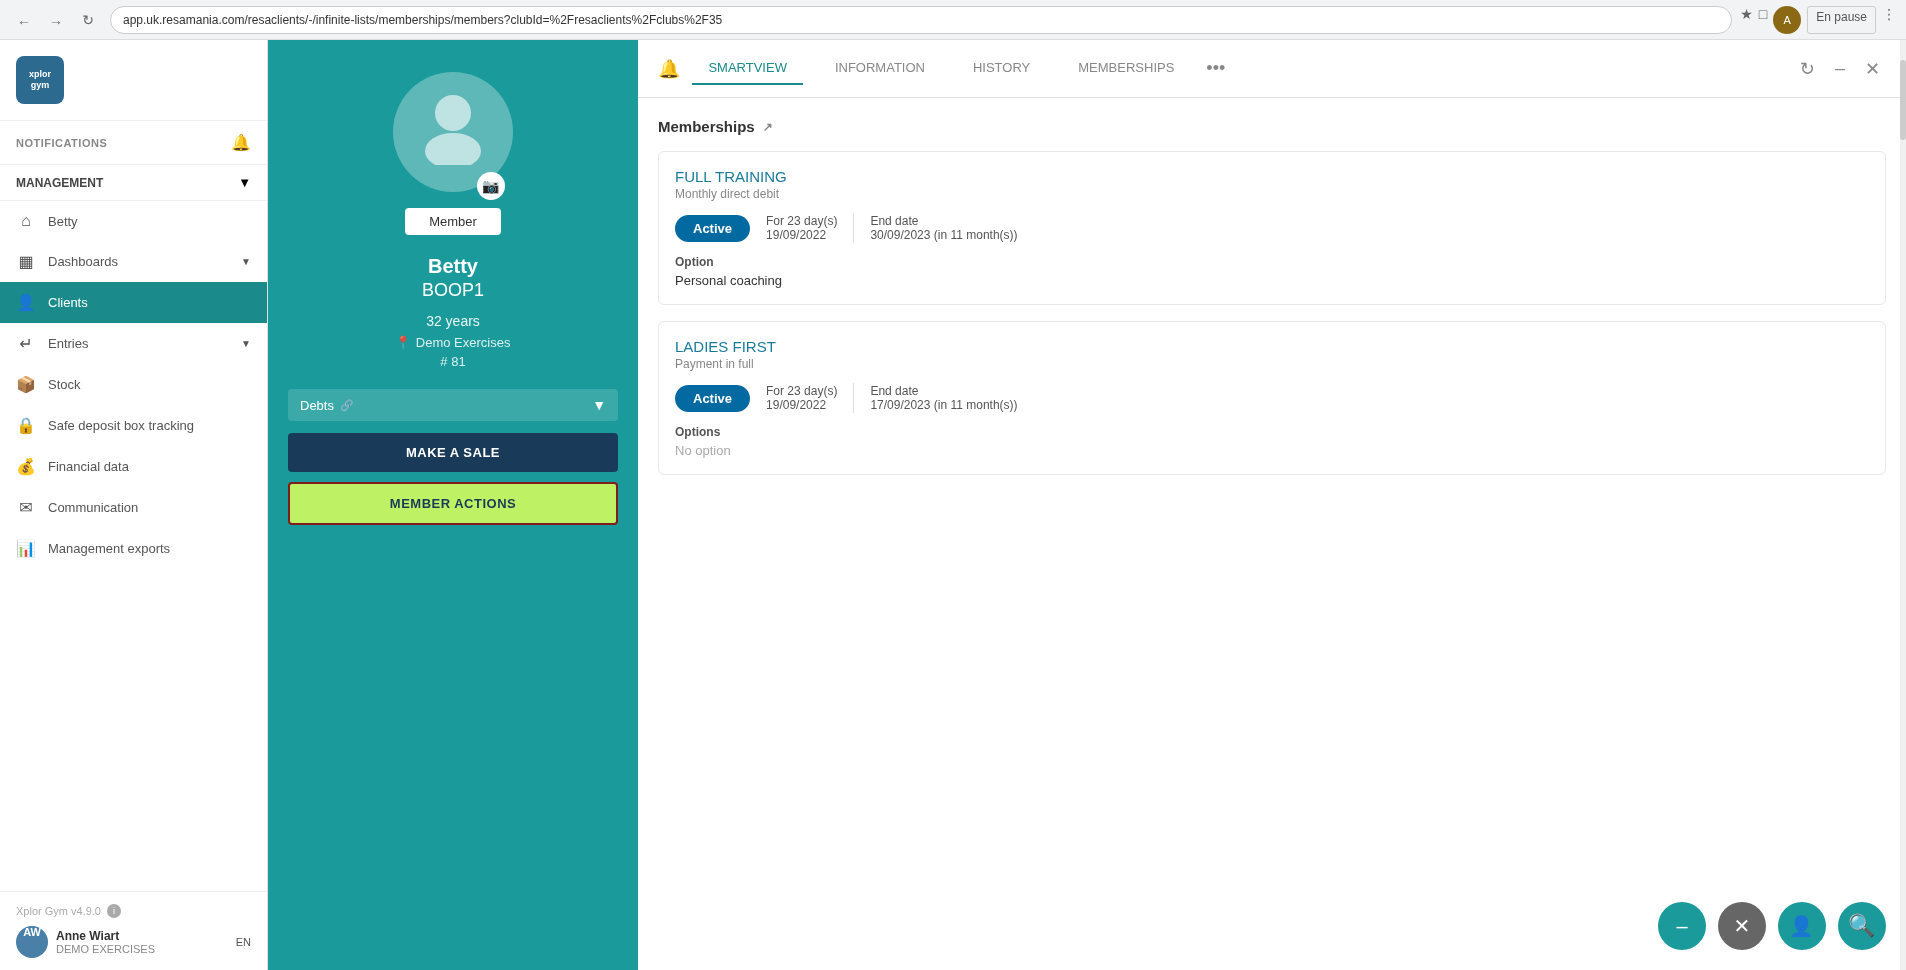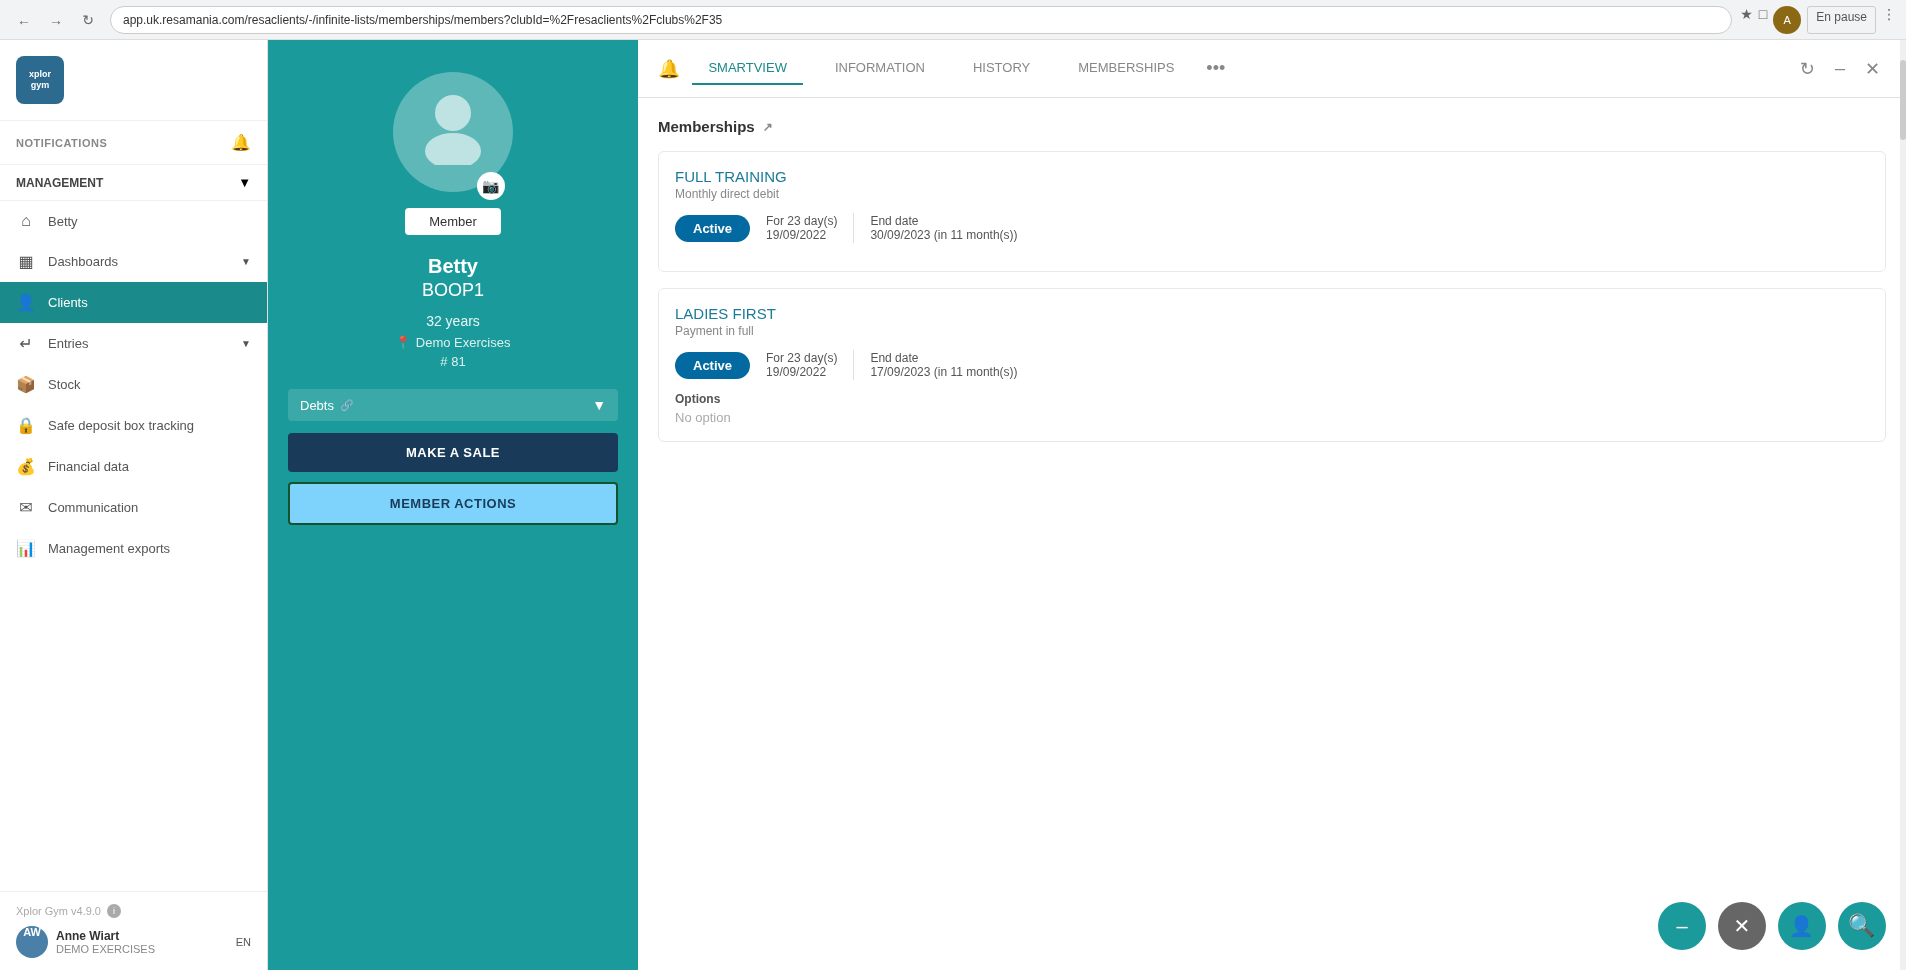--- a/index.html
+++ b/index.html
@@ -187,21 +187,21 @@
       padding: 8px 12px; margin-bottom: 12px;
     }
     .debts-label { color: white; font-size: 13px; display: flex; align-items: center; gap: 6px; }
     .action-btn {
       width: calc(100% - 0px); padding: 12px;
       border: none; border-radius: 4px;
       font-size: 13px; font-weight: 600; cursor: pointer;
       margin-bottom: 10px; letter-spacing: 0.5px;
     }
     .action-btn.dark { background: #1a3a5a; color: white; }
-    .action-btn.outline { background: #7dd3fc; color: #1a3a5a; border: 2px solid #14532d; }
+    .action-btn.outline { background: #bef264; color: #1a3a5a; border: 2px solid #7f1d1d; }
 
     
     .smartview-panel {
       position: absolute;
       top: 0; left: 370px; right: 0; bottom: 0;
       background: white;
       z-index: 200;
       display: flex; flex-direction: column;
     }
     .smartview-header {
@@ -566,20 +566,24 @@
             <span class="status-active">Active</span>
             <div>
               <div class="membership-detail">For 23 day(s)</div>
               <div class="membership-detail">19/09/2022</div>
             </div>
             <div class="separator"></div>
             <div>
               <div class="membership-detail">End date</div>
               <div class="membership-detail">30/09/2023 (in 11 month(s))</div>
             </div>
+          </div>
+          <div class="option-section">
+            <div class="option-label">Option</div>
+            <div class="option-value">Personal coaching</div>
           </div>
         </div>
 
         <div class="membership-card">
           <div class="membership-name">LADIES FIRST</div>
           <div class="membership-subtitle">Payment in full</div>
           <div class="membership-status-row">
             <span class="status-active">Active</span>
             <div>
               <div class="membership-detail">For 23 day(s)</div>

